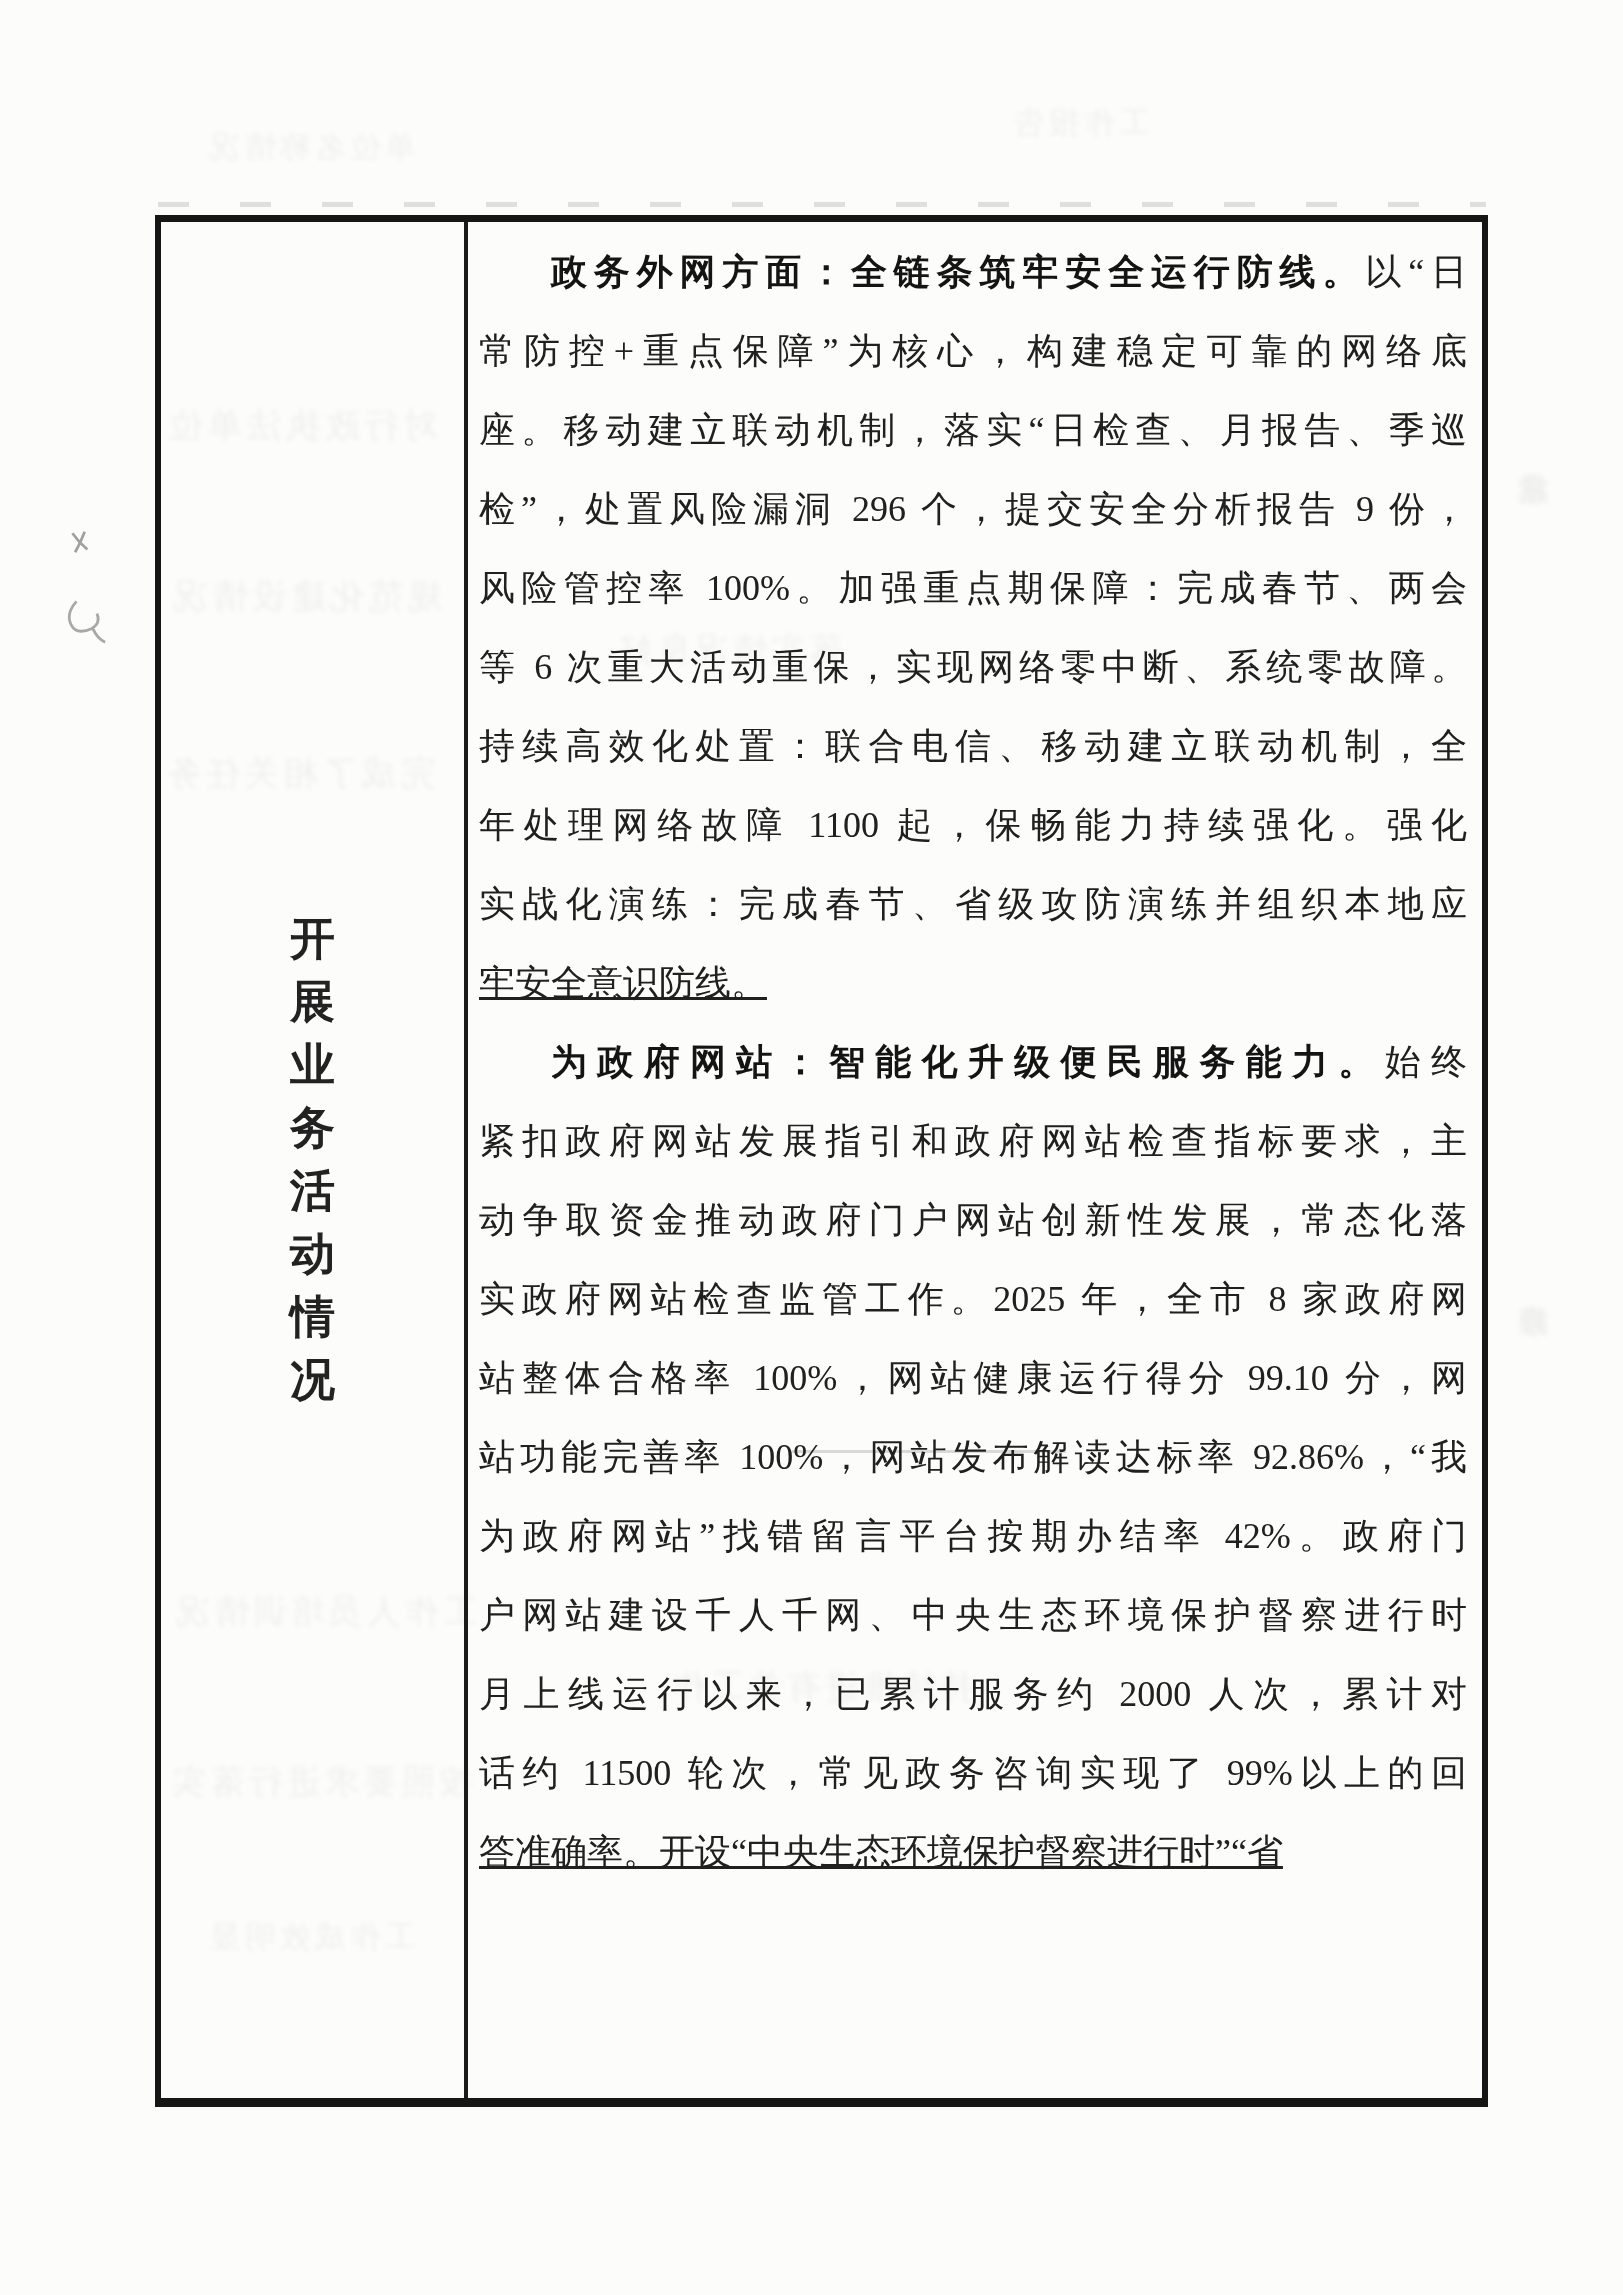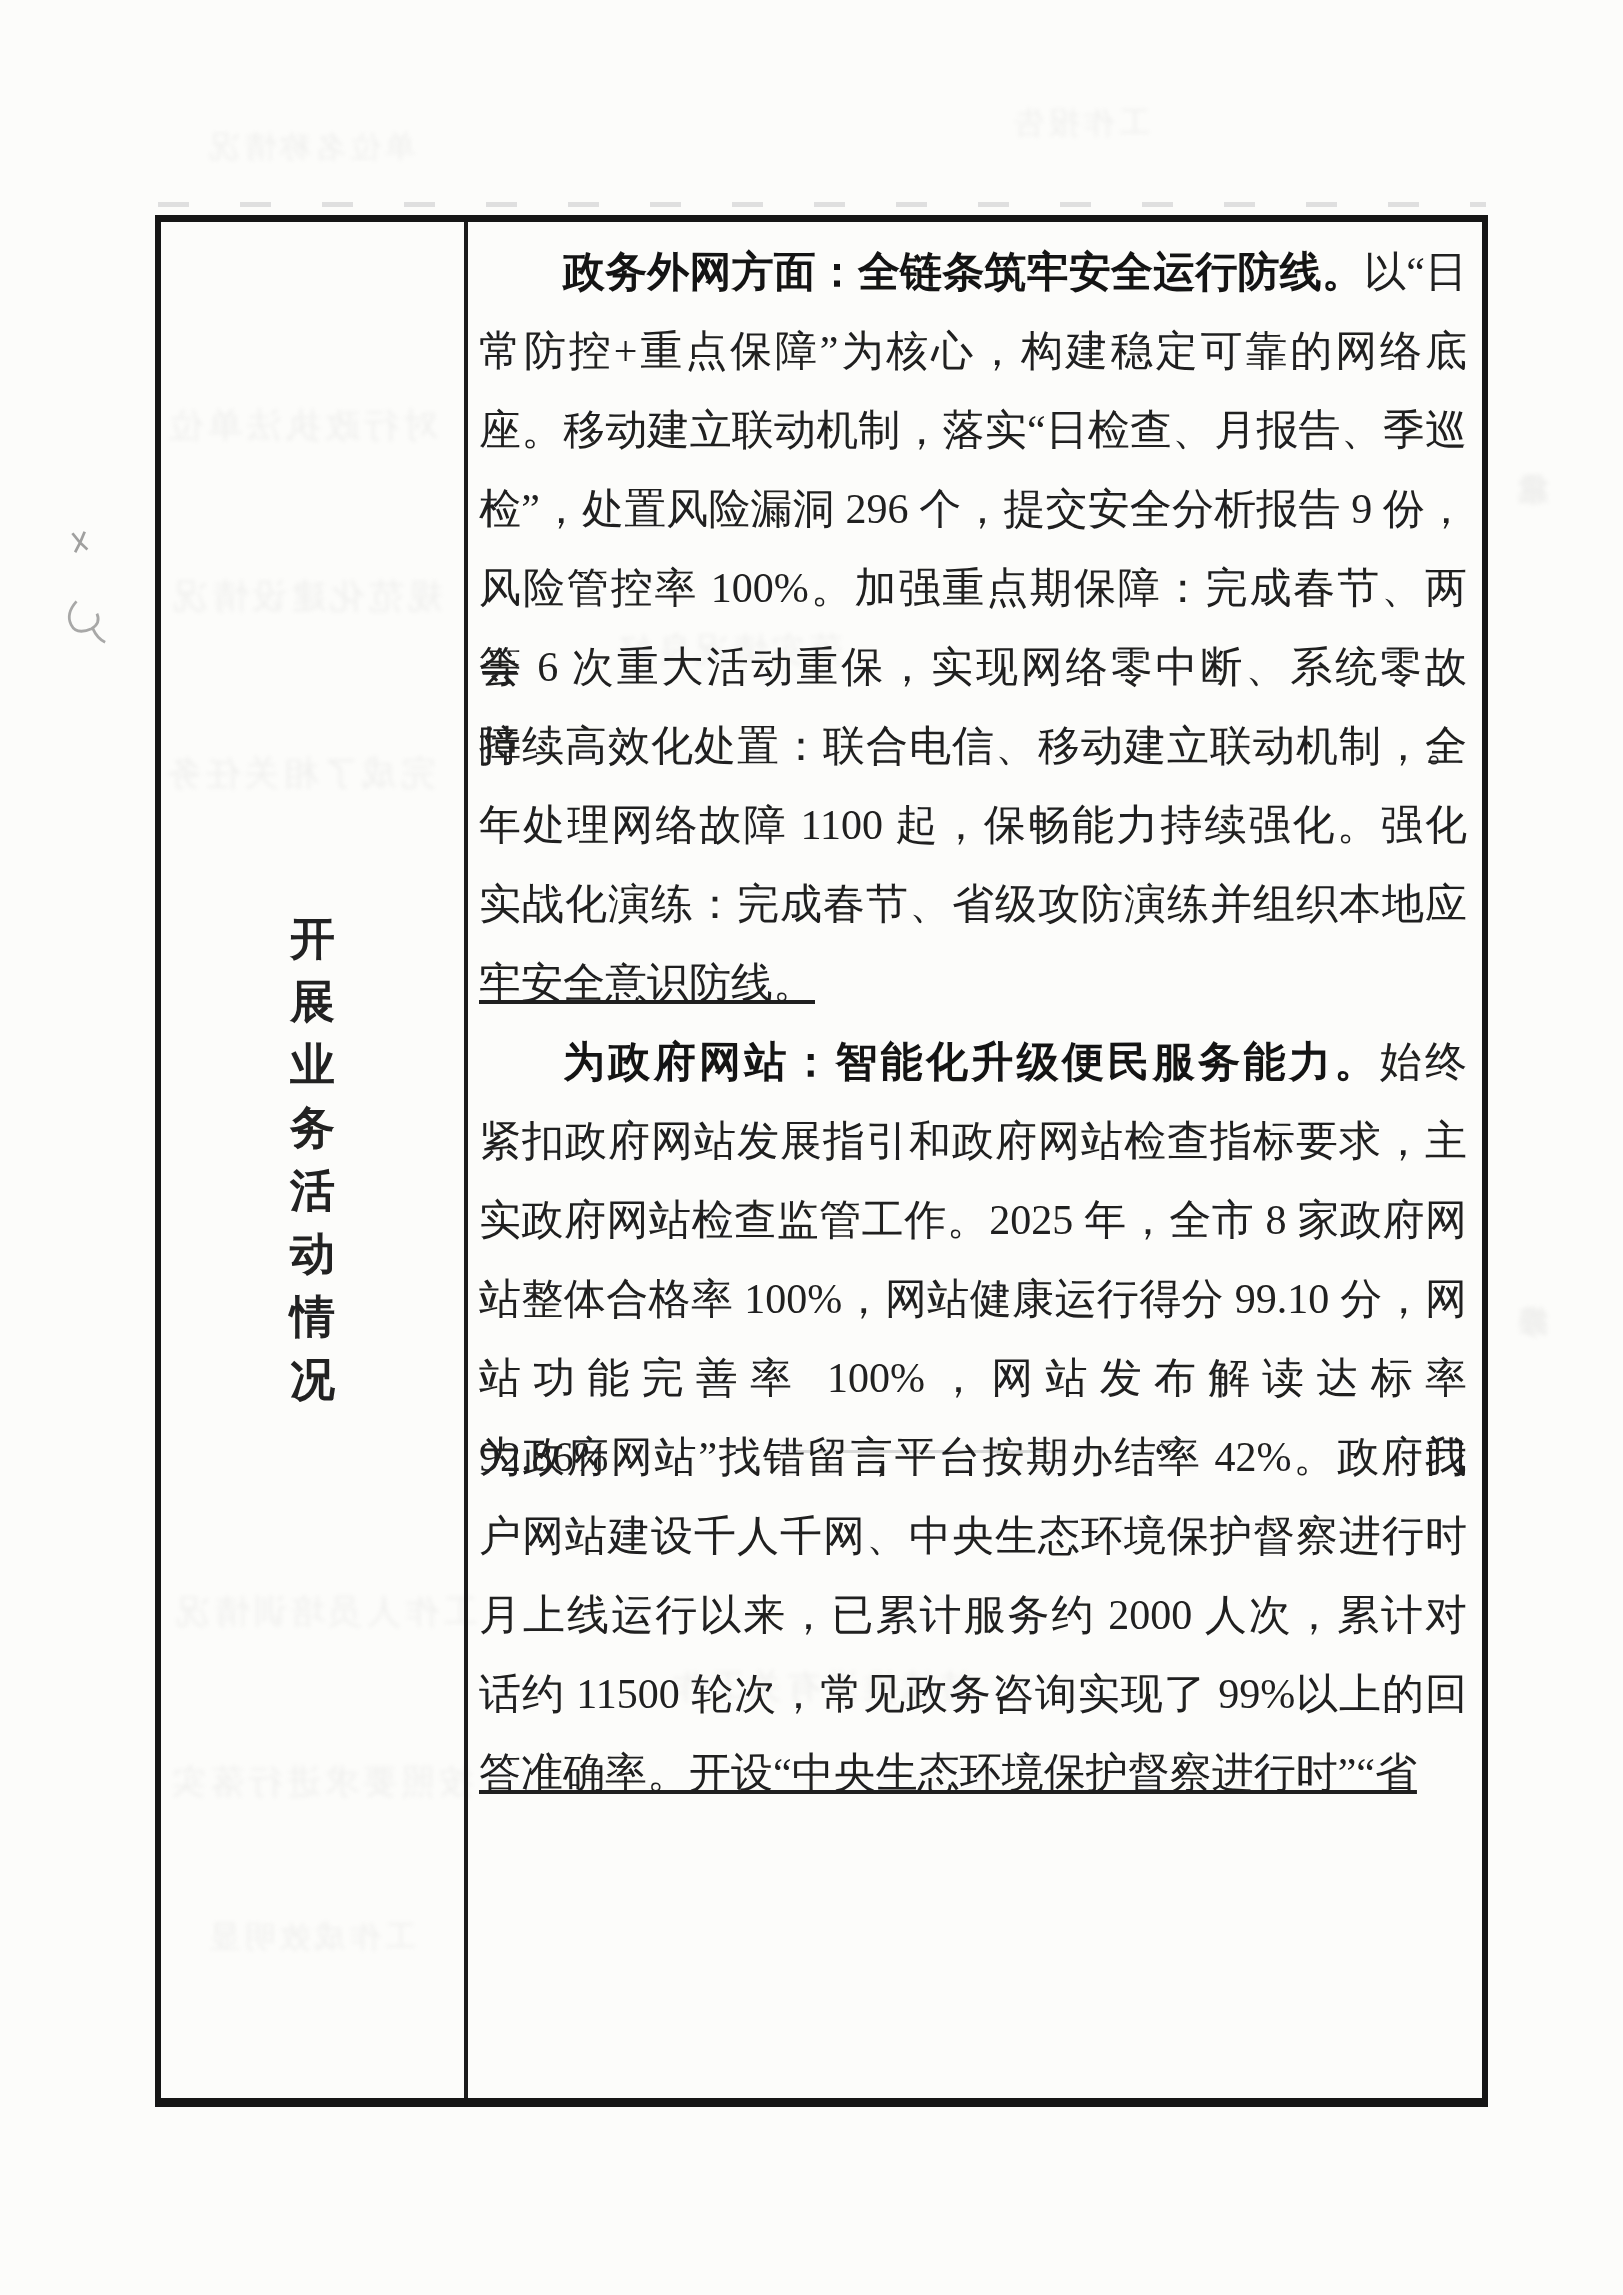--- a/index.html
+++ b/index.html
@@ -42,21 +42,21 @@
   .vertical-label{display:flex;flex-direction:column;align-items:center;}
   .vchar{
     font-size:45px;line-height:63px;font-weight:600;color:#222;
     font-family:"Liberation Serif","DejaVu Serif",serif;
   }
   .cell-right{
     box-sizing:border-box;flex:1 1 auto;
     padding:11px 15px 0 11px;overflow:hidden;
   }
   .line{
-    font-size:42px;height:79px;line-height:79px;white-space:normal;
+    font-size:36px;height:79px;line-height:79px;white-space:normal;
     text-align:justify;text-align-last:justify;
     text-justify:inter-character;color:#202020;
   }
   .line.indent{text-indent:2em;}
   .line.last{text-align-last:left;text-decoration:underline;}
   .line b{font-weight:700;color:#141414;}
 </style>
 </head>
 <body>
 
@@ -104,20 +104,21 @@
         <div class="line">座。移动建立联动机制，落实“日检查、月报告、季巡</div>
         <div class="line">检”，处置风险漏洞 296 个，提交安全分析报告 9 份，</div>
         <div class="line">风险管控率 100%。加强重点期保障：完成春节、两会</div>
         <div class="line">等 6 次重大活动重保，实现网络零中断、系统零故障。</div>
         <div class="line">持续高效化处置：联合电信、移动建立联动机制，全</div>
         <div class="line">年处理网络故障 1100 起，保畅能力持续强化。强化</div>
         <div class="line">实战化演练：完成春节、省级攻防演练并组织本地应</div>
         <div class="line last">牢安全意识防线。</div>
         <div class="line indent"><b>为政府网站：智能化升级便民服务能力。</b>始终</div>
         <div class="line">紧扣政府网站发展指引和政府网站检查指标要求，主</div>
+        <div class="line">动争取资金推动政府门户网站创新性发展，常态化落</div>
         <div class="line">实政府网站检查监管工作。2025 年，全市 8 家政府网</div>
         <div class="line">站整体合格率 100%，网站健康运行得分 99.10 分，网</div>
         <div class="line">站功能完善率 100%，网站发布解读达标率 92.86%，“我</div>
         <div class="line">为政府网站”找错留言平台按期办结率 42%。政府门</div>
         <div class="line">户网站建设千人千网、中央生态环境保护督察进行时</div>
         <div class="line">月上线运行以来，已累计服务约 2000 人次，累计对</div>
         <div class="line">话约 11500 轮次，常见政务咨询实现了 99%以上的回</div>
         <div class="line last">答准确率。开设“中央生态环境保护督察进行时”“省</div>
       </div>
   </div>

